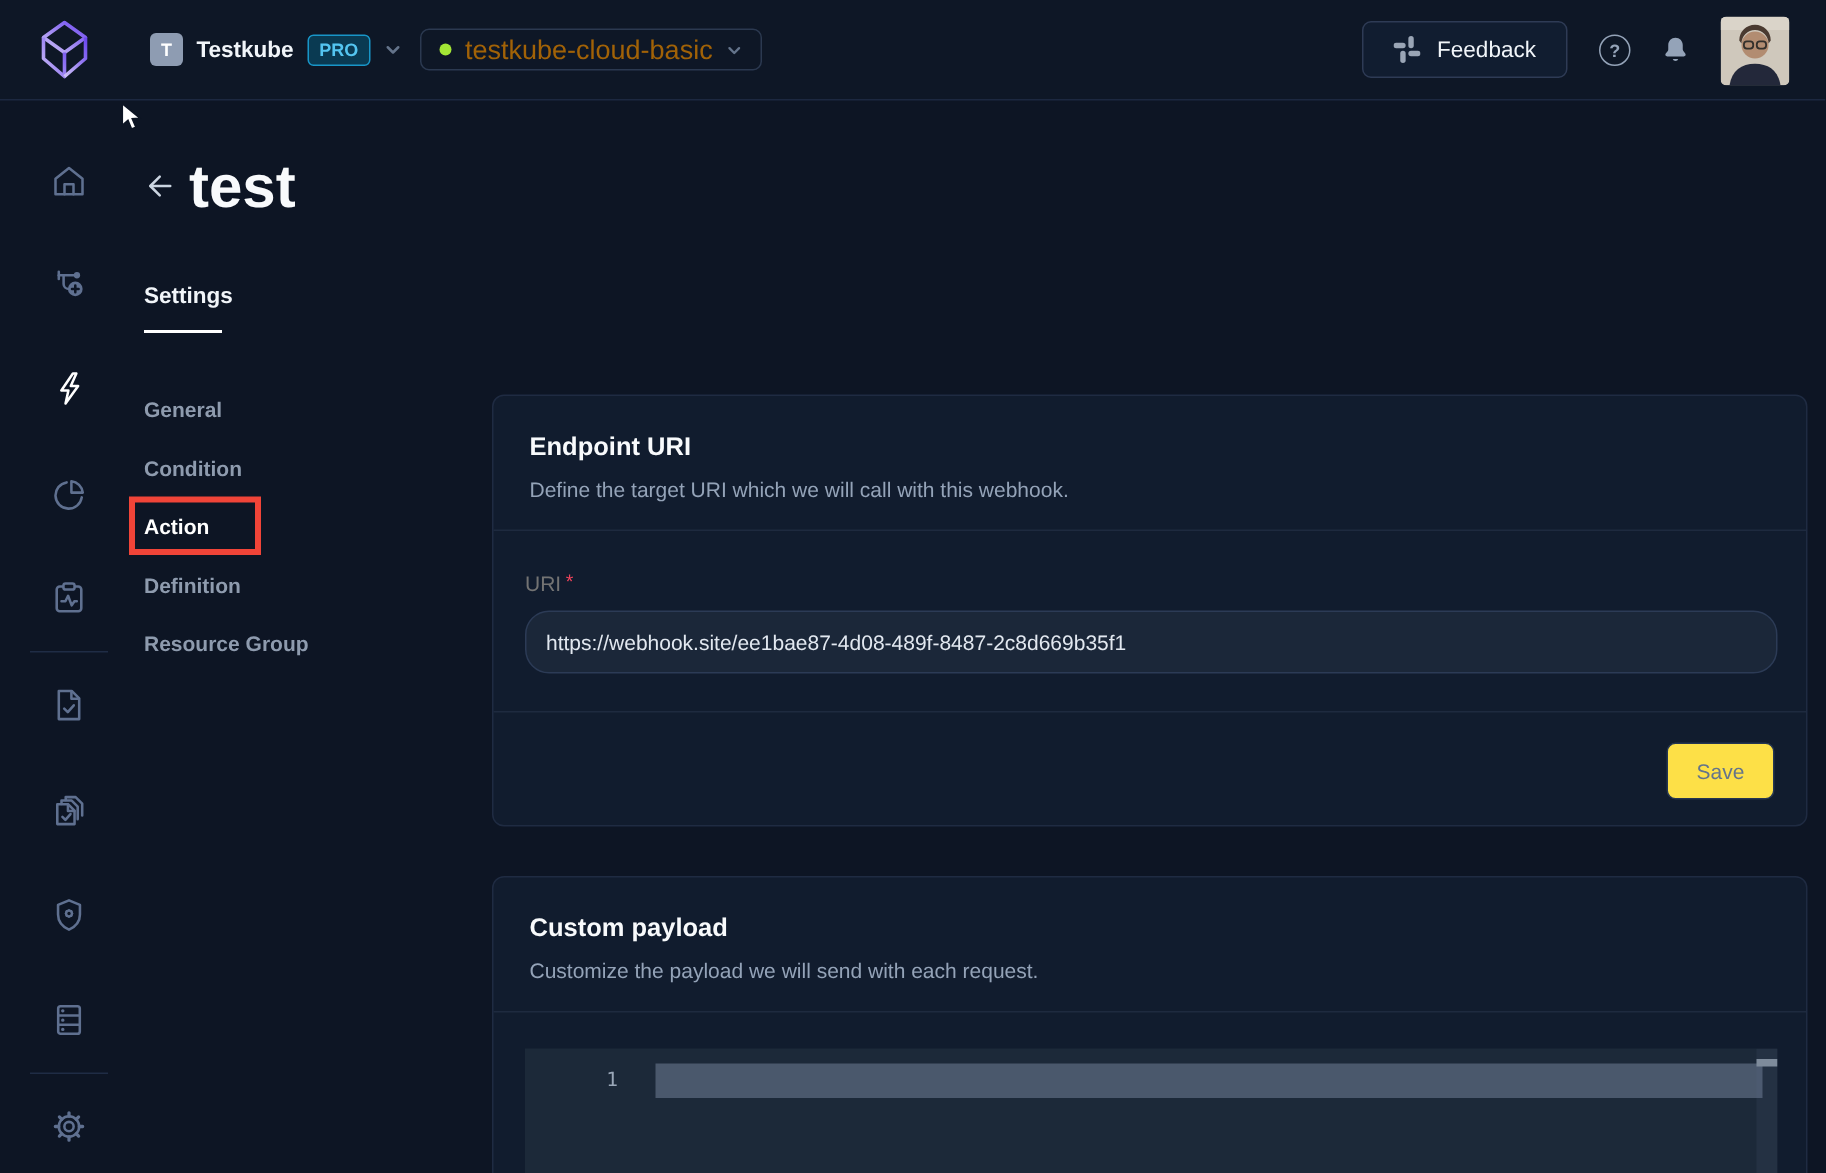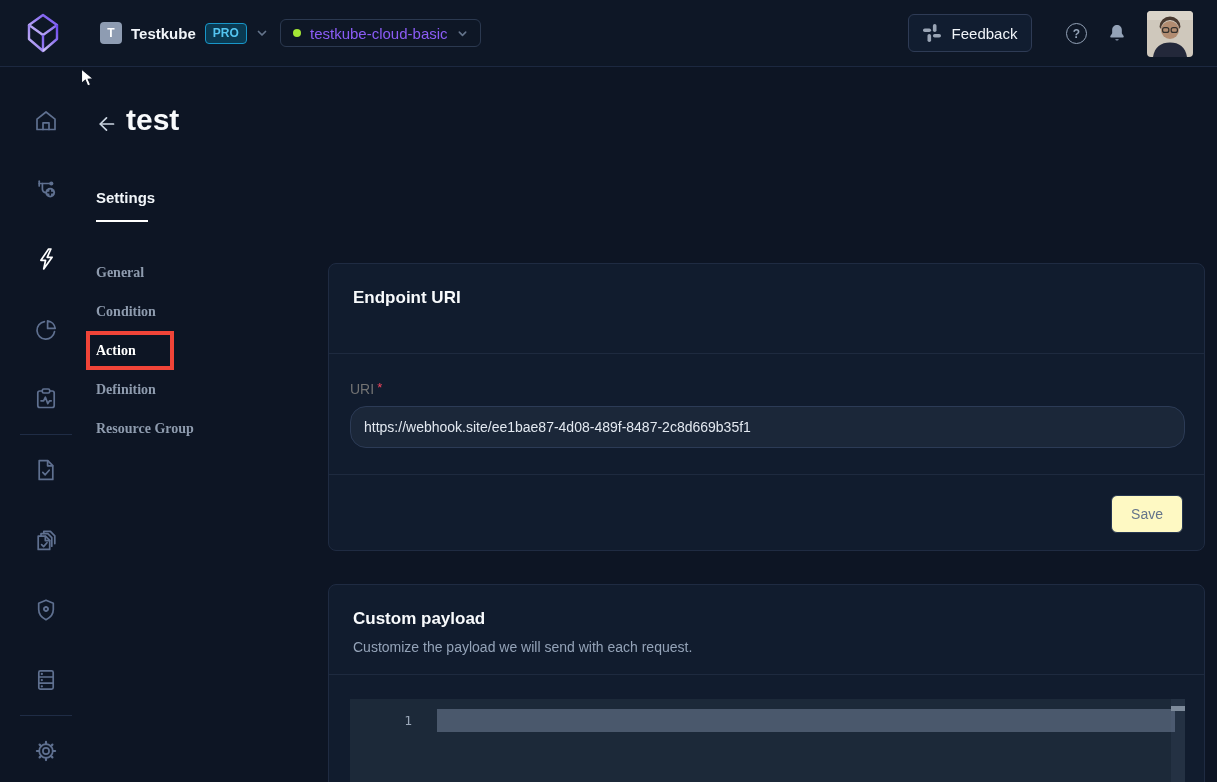--- a/index.html
+++ b/index.html
@@ -35,23 +35,23 @@
     background:#0A3A52; border:1px solid #1896C8; border-radius:4px;
     padding:2px 7px 3px;
   }
   .chev { color:#64748B; }
   .env-select {
     position:absolute; left:280px; top:19px; height:28px;
     display:flex; align-items:center; gap:9px; padding:0 12px;
     border:1px solid #2B3950; border-radius:6px; cursor:pointer;
   }
   .env-dot { width:8px; height:8px; border-radius:50%; background:#A3E635; }
-  .env-name { font-size:15px; color:#8b5cf6; }
+  .env-name { font-size:18px; color:#a16207; }
   .feedback-btn {
-    position:absolute; left:908px; top:14px; width:124px; height:38px;
+    position:absolute; left:908px; top:14px; width:137px; height:38px;
     display:flex; align-items:center; justify-content:center; gap:11px;
     background:#111D30; border:1px solid #2E3B55; border-radius:6px;
     color:#F1F5F9; font-size:15px; cursor:pointer;
   }
   .feedback-btn .slack { color:#9AA5B5; }
   .help-btn {
     position:absolute; left:1066px; top:23px; width:21px; height:21px;
     border:1.6px solid #94A3B8; border-radius:50%;
     display:flex; align-items:center; justify-content:center;
     color:#94A3B8; font-size:12px; font-weight:bold; cursor:pointer;
@@ -63,27 +63,27 @@
   }
 
   
   .sidebar { position:absolute; top:67px; left:0; width:91px; height:715px; }
   .s-item { position:absolute; left:33px; width:26px; height:26px; color:#5F7090; cursor:pointer; }
   .s-item.active { color:#FFFFFF; }
   .s-divider { position:absolute; left:20px; width:52px; height:1px; background:#1F2C45; }
 
   
   .back-btn { position:absolute; left:96px; top:113px; color:#CBD5E1; cursor:pointer; }
-  .page-title { position:absolute; left:126px; top:103px; font-size:30px; font-weight:700; color:#F8FAFC; }
+  .page-title { position:absolute; left:126px; top:103px; font-size:40px; font-weight:700; color:#F8FAFC; }
 
   .tab-settings { position:absolute; left:96px; top:189px; font-size:15px; font-weight:700; color:#F1F5F9; cursor:pointer; }
   .tab-underline { position:absolute; left:96px; top:220px; width:52px; height:2px; background:#FFFFFF; }
 
   
-  .subnav { position:absolute; left:96px; top:253px; width:190px;font-family:Liberation Serif, serif; }
+  .subnav { position:absolute; left:96px; top:253px; width:190px; }
   .subnav-item {
     height:39px; display:flex; align-items:center;
     font-size:14px; font-weight:700; color:#8E9BAE; cursor:pointer;
   }
   .subnav-item.active { color:#FFFFFF; }
   .annotation-box {
     position:absolute; left:86px; top:331px; width:88px; height:39px;
     border:4px solid #F04438; pointer-events:none;
   }
 
@@ -103,21 +103,21 @@
   .req-mark { color:#F0445C; margin-left:3px; font-size:13px; vertical-align:2px; }
   .uri-input {
     margin-top:8px; width:835px; height:42px;
     background:#1B2739; border:1px solid #2C3B56; border-radius:16px;
     padding:0 13px; color:#E2E8F0; font-size:14px;
     font-family:"Liberation Sans", sans-serif; outline:none;
   }
   .card-foot { height:77px; display:flex; align-items:center; justify-content:flex-end; padding:0 21px; }
   .save-btn {
     height:38px; padding:0 19px;
-    background:#fef9c3; border:1px solid #263650; border-radius:6px;
+    background:#fde047; border:1px solid #263650; border-radius:6px;
     color:#64748B; font-size:14px; font-family:"Liberation Sans", sans-serif;
     cursor:not-allowed;
   }
 
   .card-payload { top:584px; height:360px; }
   .payload-body { padding:24px 21px; }
   .code-editor {
     position:relative; width:835px; height:270px;
     background:#1C2939; overflow:hidden; cursor:text;
   }
@@ -314,20 +314,21 @@
   <div class="subnav-item">Condition</div>
   <div class="subnav-item active">Action</div>
   <div class="subnav-item">Definition</div>
   <div class="subnav-item">Resource Group</div>
 </div>
 <div class="annotation-box"></div>
 
 <section class="card card-endpoint">
   <div class="card-head">
     <div class="card-title">Endpoint URI</div>
+    <div class="card-desc">Define the target URI which we will call with this webhook.</div>
   </div>
   <div class="card-sep"></div>
   <div class="endpoint-body">
     <div>
       <span class="field-label">URI</span><span class="req-mark">*</span>
     </div>
     <input class="uri-input" type="text" value="https://webhook.site/ee1bae87-4d08-489f-8487-2c8d669b35f1" style="">
   </div>
   <div class="card-sep"></div>
   <div class="card-foot">

